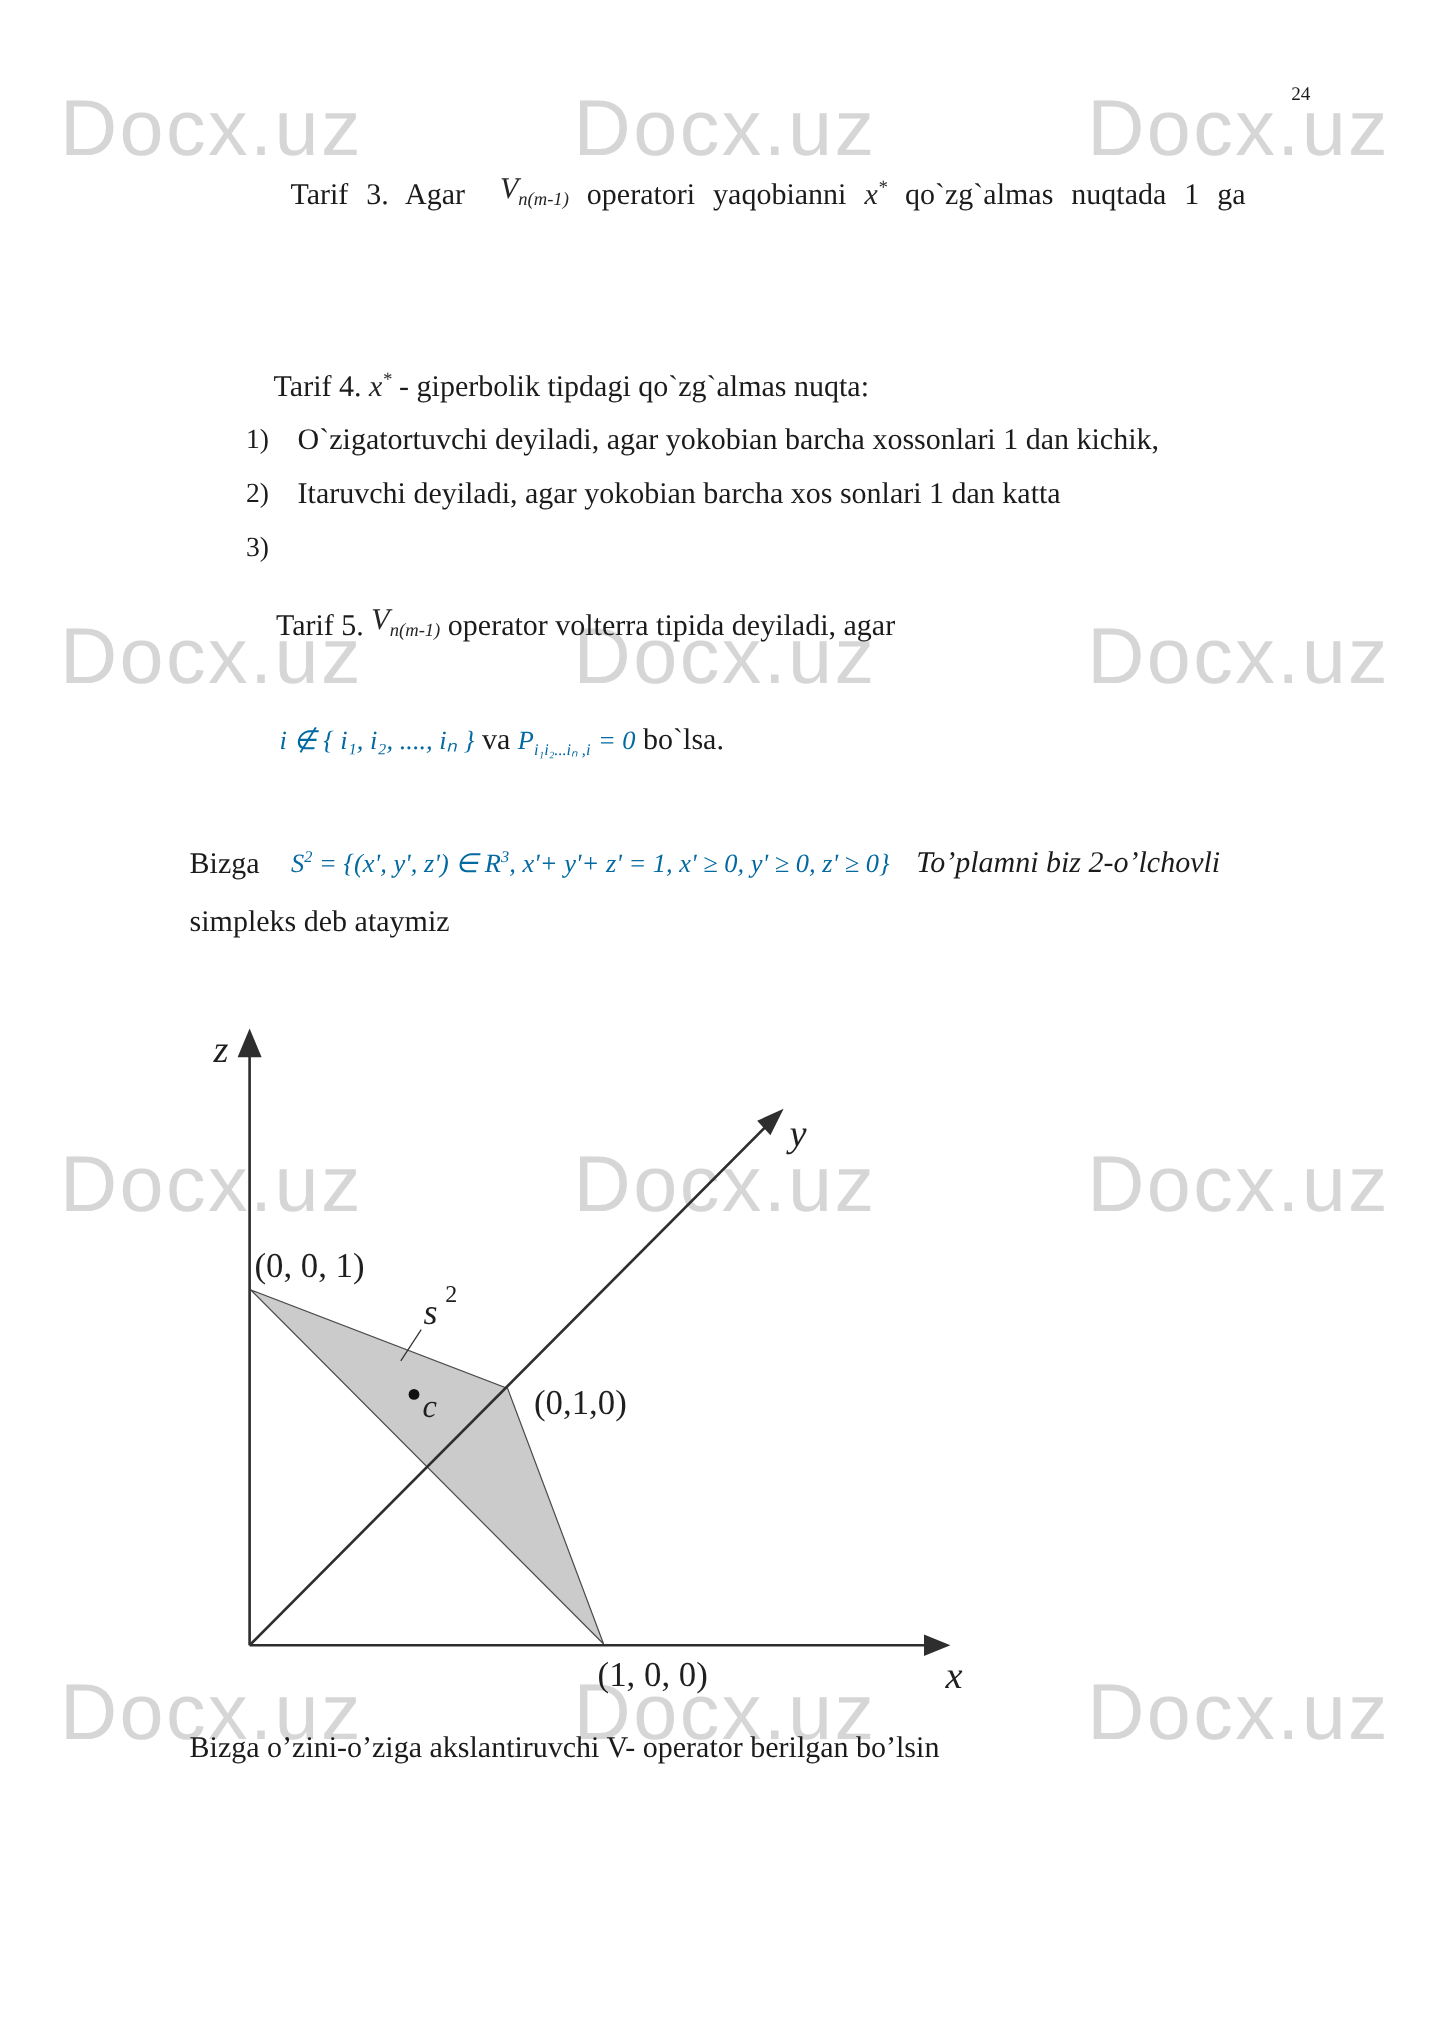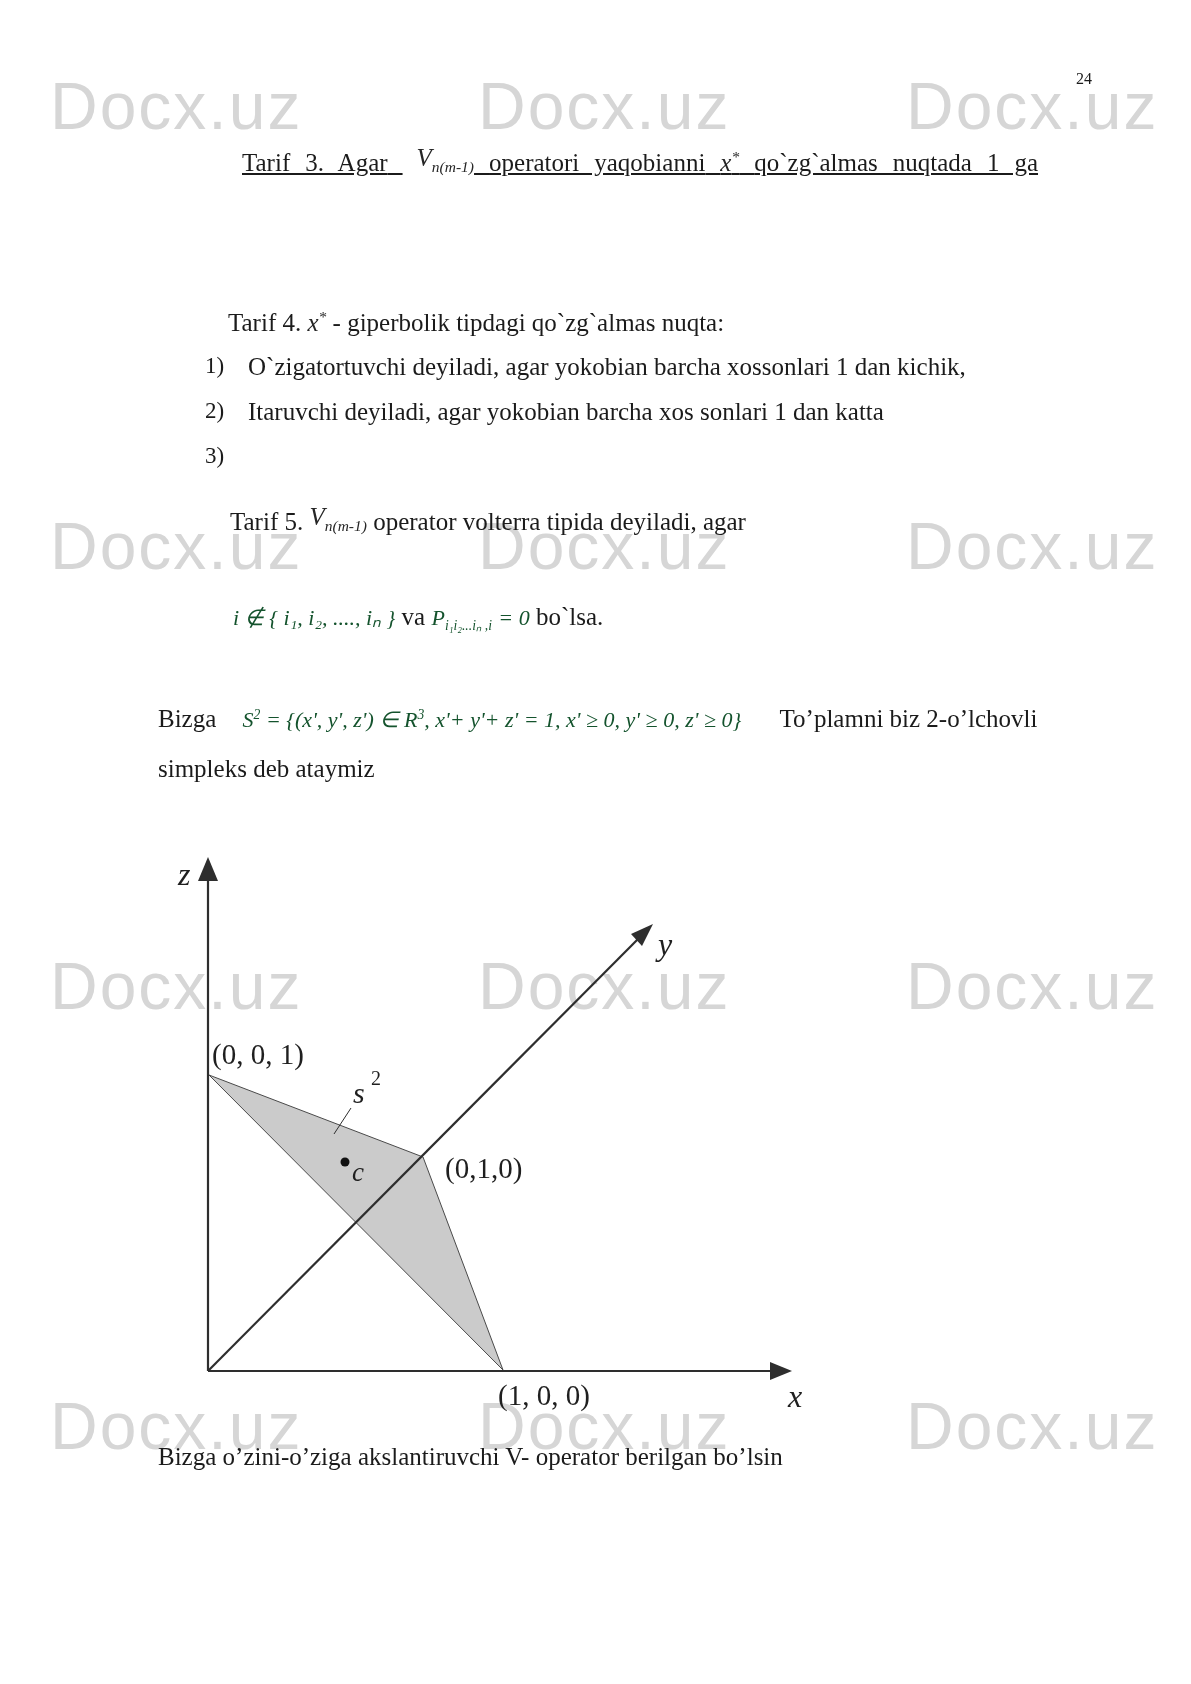--- a/index.html
+++ b/index.html
@@ -18,29 +18,29 @@
     font-family:"Liberation Sans", sans-serif;
     font-size:66px;
     letter-spacing:2px;
     color:#d6d6d6;
     white-space:nowrap;
     user-select:none;
     z-index:0;
   }
   
   .txt{position:absolute;z-index:2;font-size:25px;line-height:34px;white-space:nowrap;}
-  .just{white-space:normal;text-align:justify;text-align-last:justify;text-decoration:underline;}
+  .just{white-space:normal;text-align:justify;text-align-last:justify;}
   .pageno{position:absolute;z-index:2;font-size:16px;}
   .math{font-style:italic;color:#262626;}
   .math sub{font-size:0.62em;font-style:italic;}
   .math sup{font-size:0.62em;font-style:italic;}
   .fV{display:inline-block;transform:translateY(-5px);}
-  .fSmall{font-size:22px;color:#14532d;}
+  .fSmall{font-size:22px;color:#0369a1;}
   .num{position:absolute;z-index:2;font-size:23px;}
-  .gapR{margin-left:32px;}
+  .gapR{margin-left:16px;font-style:italic;}
   .gapS{margin-left:20px;}
   
   .fig{position:absolute;left:150px;top:845px;width:670px;height:580px;z-index:2;}
   .fig text{font-family:"Liberation Serif", serif;fill:#1f1f1f;}
   .fig .ital{font-style:italic;}
 </style>
 </head>
 <body>
 
 <div class="page">

